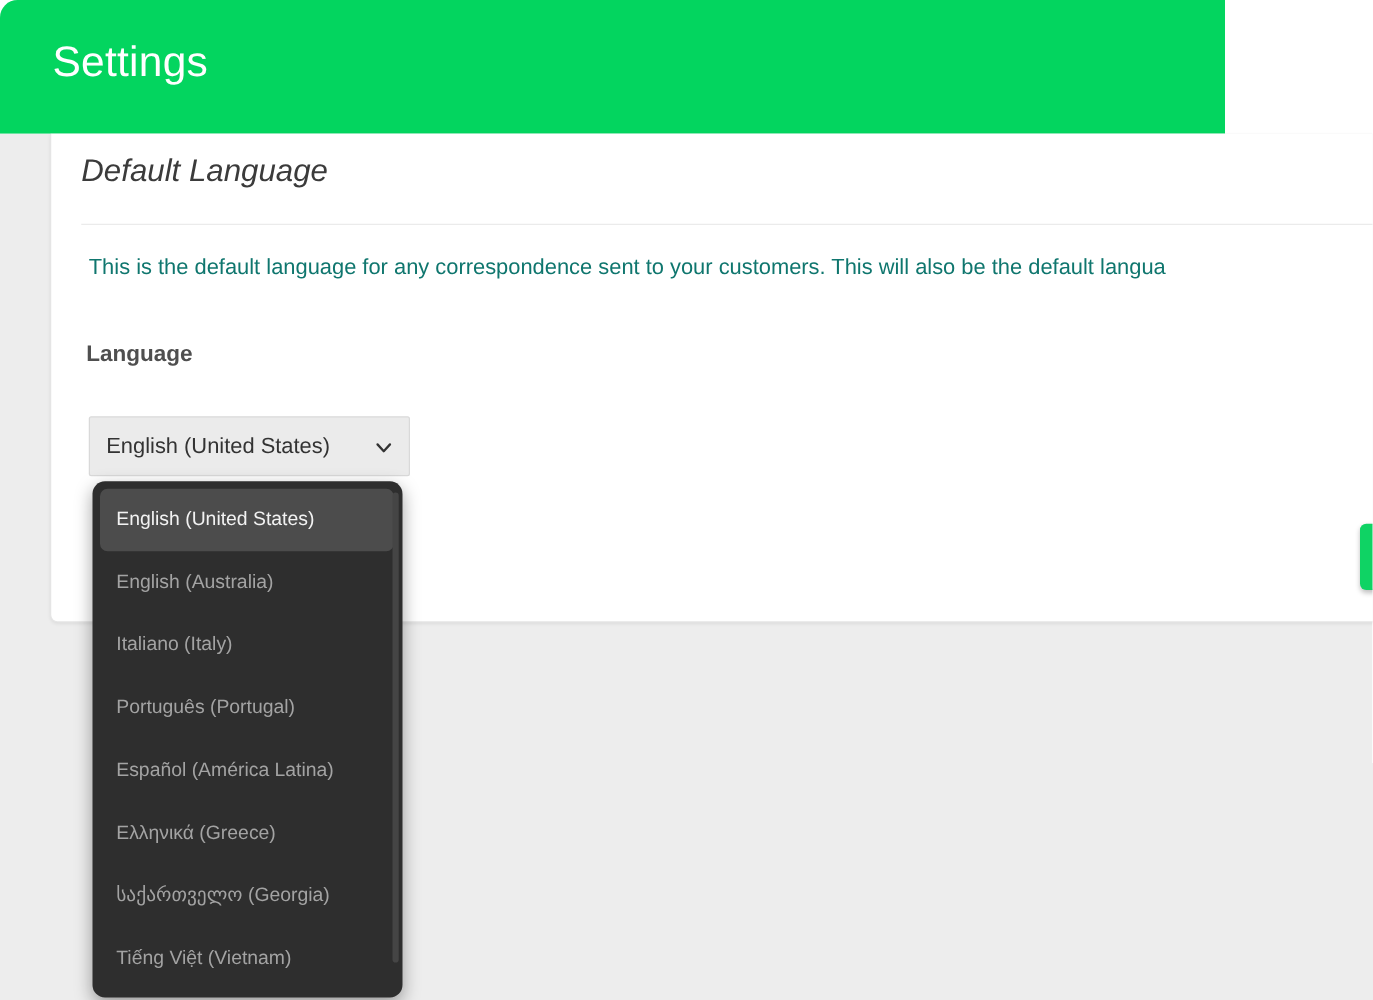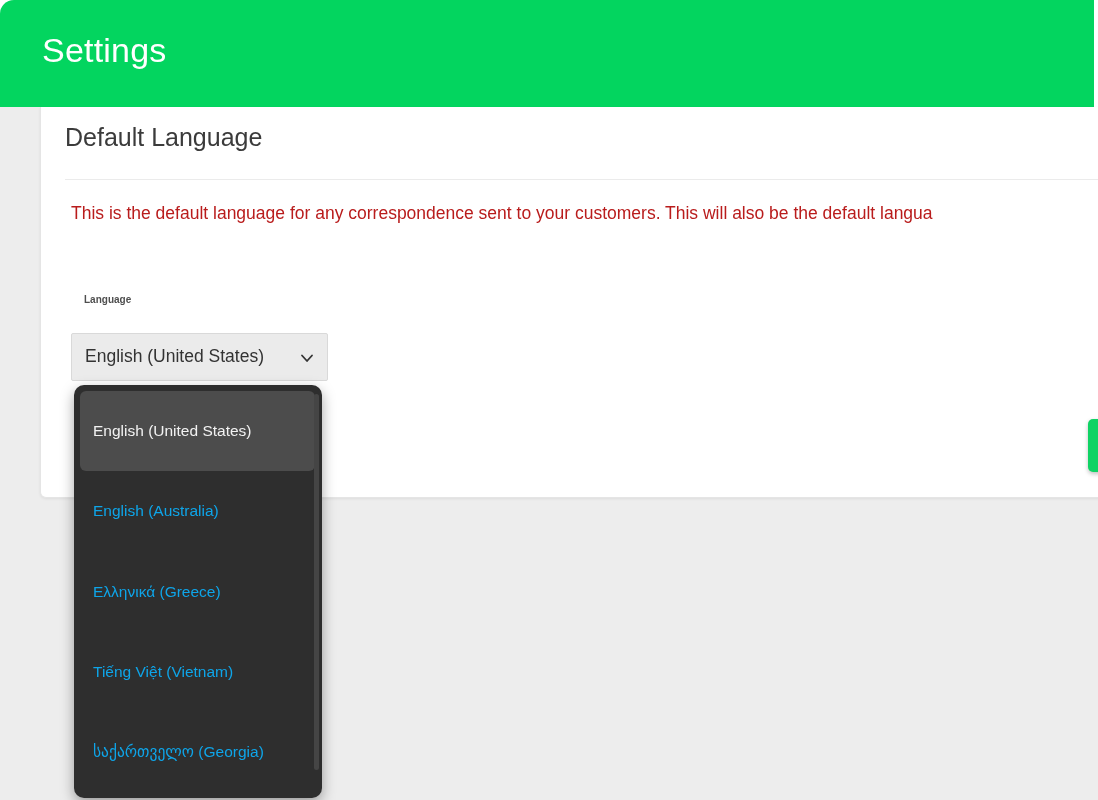--- a/index.html
+++ b/index.html
@@ -12,21 +12,21 @@
     overflow: hidden;
     position: relative;
     background: #ffffff;
     font-family: "Liberation Sans", "DejaVu Sans", sans-serif;
   }
 
   
   .app-header {
     position: absolute;
     left: 0; top: 0;
-    width: 1094px;
+    width: 980px;
     height: 107px;
     background: #03d55f;
     border-top-left-radius: 14px;
   }
   .app-header h1 {
     margin: 0;
     position: absolute;
     left: 42px;
     top: 31px;
     font-size: 34px;
@@ -59,46 +59,46 @@
     box-sizing: border-box;
   }
   .card-title {
     margin: 0;
     position: absolute;
     left: 24px;
     top: 16px;
     font-size: 25px;
     font-weight: 400;
     color: #3b3b3b;
+    font-style: italic;
   }
   .card-divider {
     position: absolute;
     left: 24px;
     right: 24px;
     top: 72px;
     height: 0;
     border-bottom: 1px solid #ebebeb;
   }
   .description {
     position: absolute;
     left: 30px;
     top: 92px;
     font-size: 17.5px;
     line-height: 28.5px;
-    color: #b91c1c;
+    color: #0f766e;
     white-space: nowrap;
   }
   .field-label {
     position: absolute;
-    left: 43px;
+    left: 28px;
     top: 166px;
-    font-size: 10px;
+    font-size: 18px;
     font-weight: 700;
     color: #4f4f4f;
-    margin-top: 21px;
   }
 
   
   .select-box {
     position: absolute;
     left: 30px;
     top: 226px;
     width: 257px;
     height: 48px;
     background: #ebebeb;
@@ -160,21 +160,21 @@
     flex-direction: column;
     justify-content: space-between;
   }
   .dropdown li {
     flex: 1;
     display: flex;
     align-items: center;
     margin: 0 7px 0 6px;
     padding: 0 4px 0 13px;
     font-size: 15.5px;
-    color: #0ea5e9;
+    color: #a3a3a3;
     white-space: nowrap;
     border-radius: 6px;
     cursor: pointer;
   }
   .dropdown li.selected {
     background: #4c4c4c;
     color: #f2f2f2;
   }
   .dropdown .scrollbar-thumb {
     position: absolute;
@@ -215,18 +215,21 @@
     </span>
   </div>
 
   <button class="save-button"></button>
 </section>
 
 <div class="dropdown">
   <ul>
     <li class="selected">English (United States)</li>
     <li>English (Australia)</li>
+    <li>Italiano (Italy)</li>
+    <li>Português (Portugal)</li>
+    <li>Español (América Latina)</li>
     <li>Ελληνικά (Greece)</li>
+    <li>საქართველო (Georgia)</li>
     <li>Tiếng Việt (Vietnam)</li>
-    <li>საქართველო (Georgia)</li>
   </ul>
   <div class="scrollbar-thumb"></div>
 </div>
 
 </body></html>

